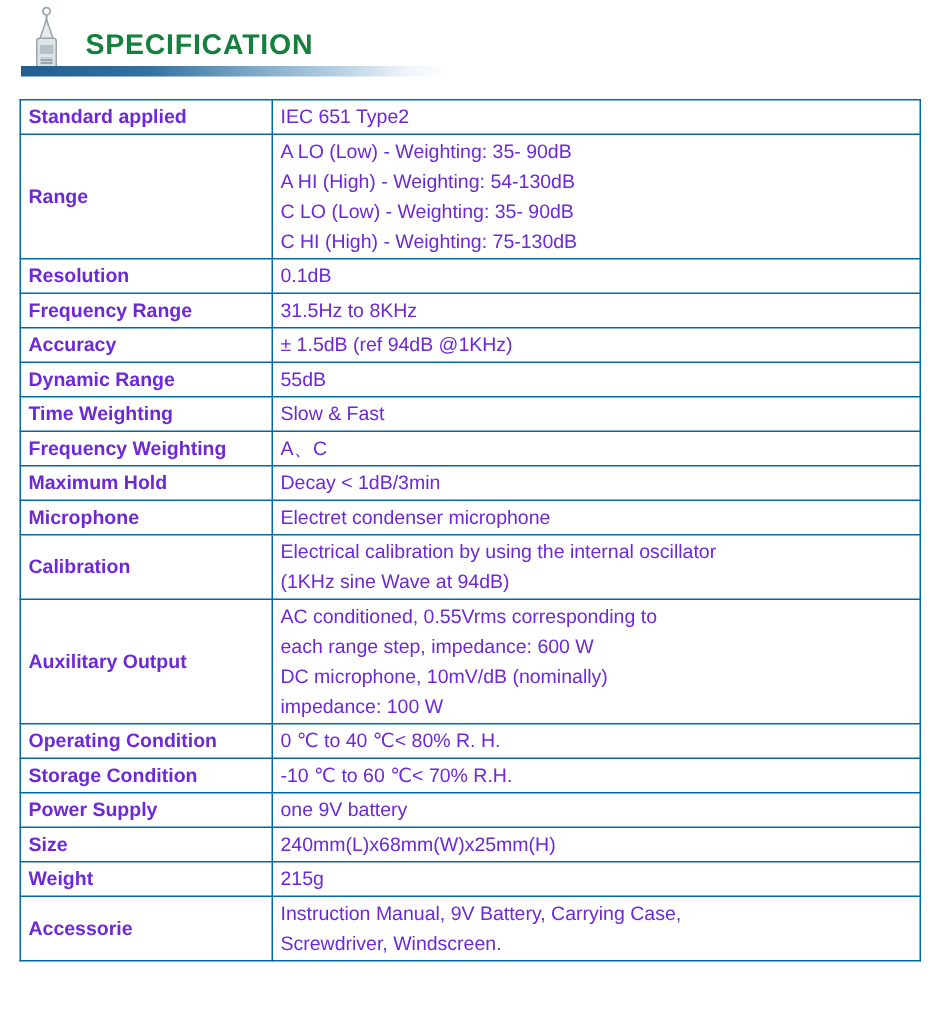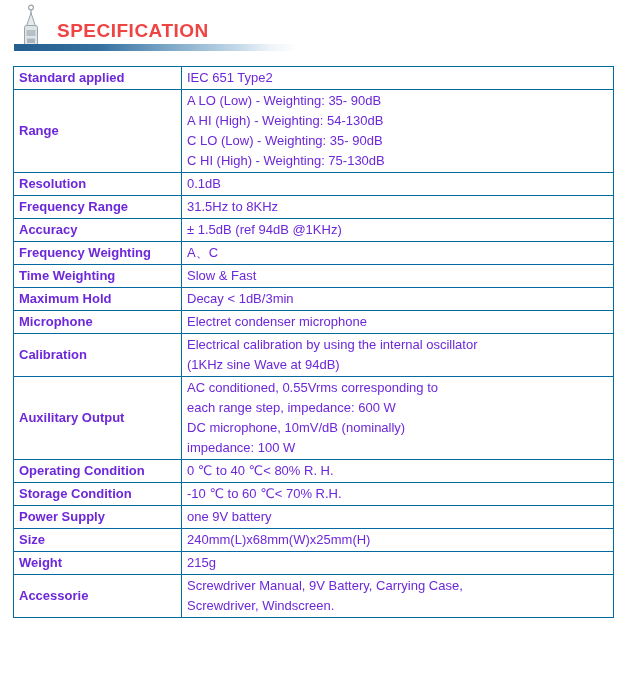--- a/index.html
+++ b/index.html
@@ -27,21 +27,21 @@
     width: 22px;
     height: 48px;
   }
   .page-title {
     position: absolute;
     left: 57px;
     top: 20px;
     font-size: 19px;
     font-weight: bold;
     letter-spacing: 0.5px;
-    color: #ef4444;
+    color: #15803d;
     white-space: nowrap;
   }
   .header-bar {
     position: absolute;
     left: 14px;
     top: 44px;
     width: 285px;
     height: 7px;
     background: linear-gradient(to right, #235e8e 0%, #34719f 30%, #7fa9c8 55%, #c2d8e8 78%, #eef4f9 90%, #ffffff 100%);
   }
@@ -121,29 +121,35 @@
             <div class="value-line">31.5Hz to 8KHz</div>
           </td>
         </tr>
         <tr>
           <td class="label-cell">Accuracy</td>
           <td class="value-cell">
             <div class="value-line">± 1.5dB (ref 94dB @1KHz)</div>
           </td>
         </tr>
         <tr>
+          <td class="label-cell">Dynamic Range</td>
+          <td class="value-cell">
+            <div class="value-line">55dB</div>
+          </td>
+        </tr>
+        <tr>
+          <td class="label-cell">Time Weighting</td>
+          <td class="value-cell">
+            <div class="value-line">Slow &amp; Fast</div>
+          </td>
+        </tr>
+        <tr>
           <td class="label-cell">Frequency Weighting</td>
           <td class="value-cell">
             <div class="value-line">A、C</div>
-          </td>
-        </tr>
-        <tr>
-          <td class="label-cell">Time Weighting</td>
-          <td class="value-cell">
-            <div class="value-line">Slow &amp; Fast</div>
           </td>
         </tr>
         <tr>
           <td class="label-cell">Maximum Hold</td>
           <td class="value-cell">
             <div class="value-line">Decay &lt; 1dB/3min</div>
           </td>
         </tr>
         <tr>
           <td class="label-cell">Microphone</td>
@@ -193,20 +199,20 @@
         </tr>
         <tr>
           <td class="label-cell">Weight</td>
           <td class="value-cell">
             <div class="value-line">215g</div>
           </td>
         </tr>
         <tr>
           <td class="label-cell">Accessorie</td>
           <td class="value-cell">
-            <div class="value-line">Screwdriver Manual, 9V Battery, Carrying Case,</div>
+            <div class="value-line">Instruction Manual, 9V Battery, Carrying Case,</div>
             <div class="value-line">Screwdriver, Windscreen.</div>
           </td>
         </tr>
       </tbody>
   </table>
 
 </div>
 
 </body></html>

